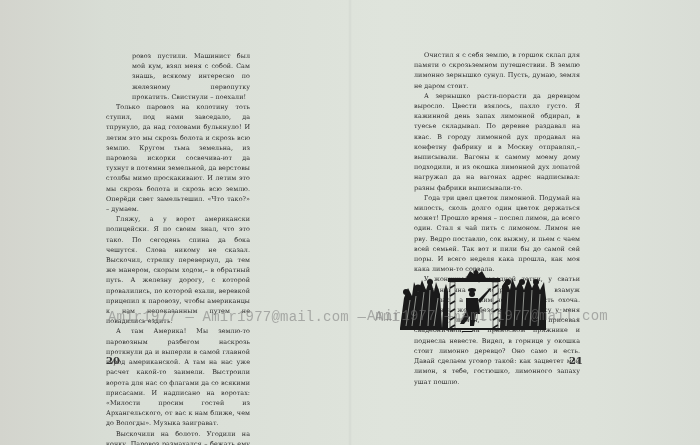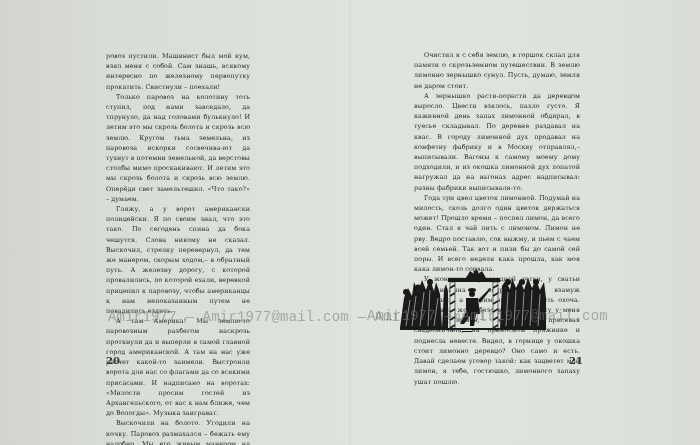--- a/index.html
+++ b/index.html
@@ -22,21 +22,21 @@
     position:absolute;
     font-size:6.4px;
     line-height:10.2px;
     text-align:justify;
     color:#2a2a2a;
     letter-spacing:0.05px;
   }
   .left .text { left:106px; top:51px; width:144px; }
   .right .text { left:20px; top:50px; width:166px;margin-left:44px; }
   .text p { margin:0; text-indent:10px; }
-  .text p.noindent { text-indent:0; }
+  .text p.noindent { text-indent:0;margin-left:26px; }
   .page-num {
     position:absolute; font-size:10px; font-weight:bold; color:#333;
   }
   .left .page-num { left:106px; top:355px; }
   .right .page-num { left:219px; top:355px; }
   .watermark {
     position:absolute; font-size:14px; color:rgba(120,120,120,0.55);
     white-space:nowrap; letter-spacing:0.2px;
     font-family: Liberation Mono, monospace;
   }

